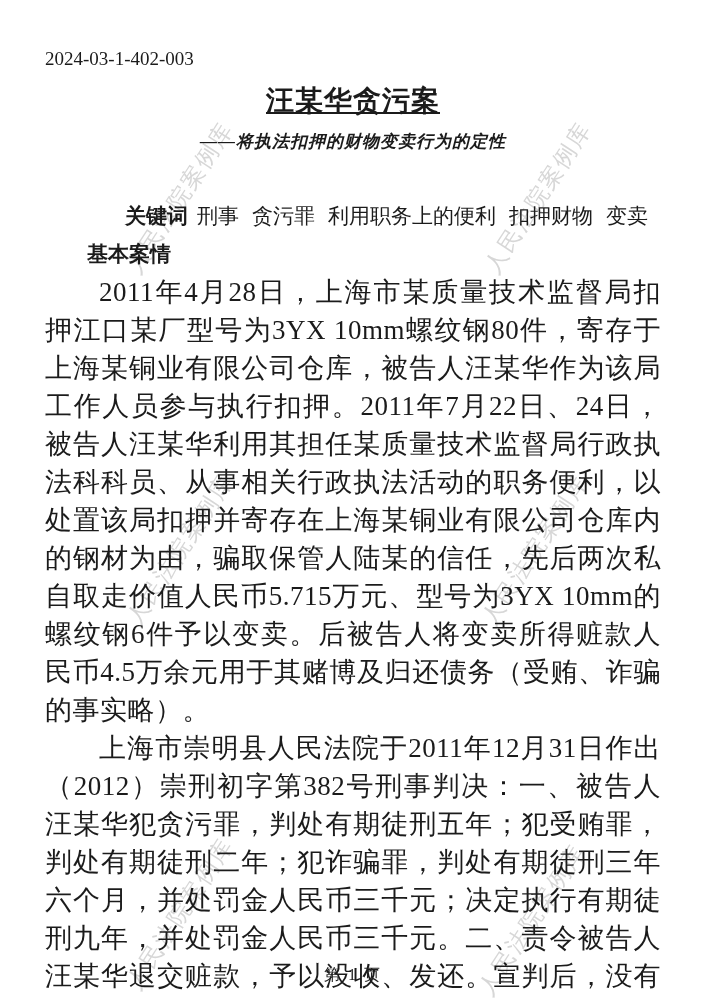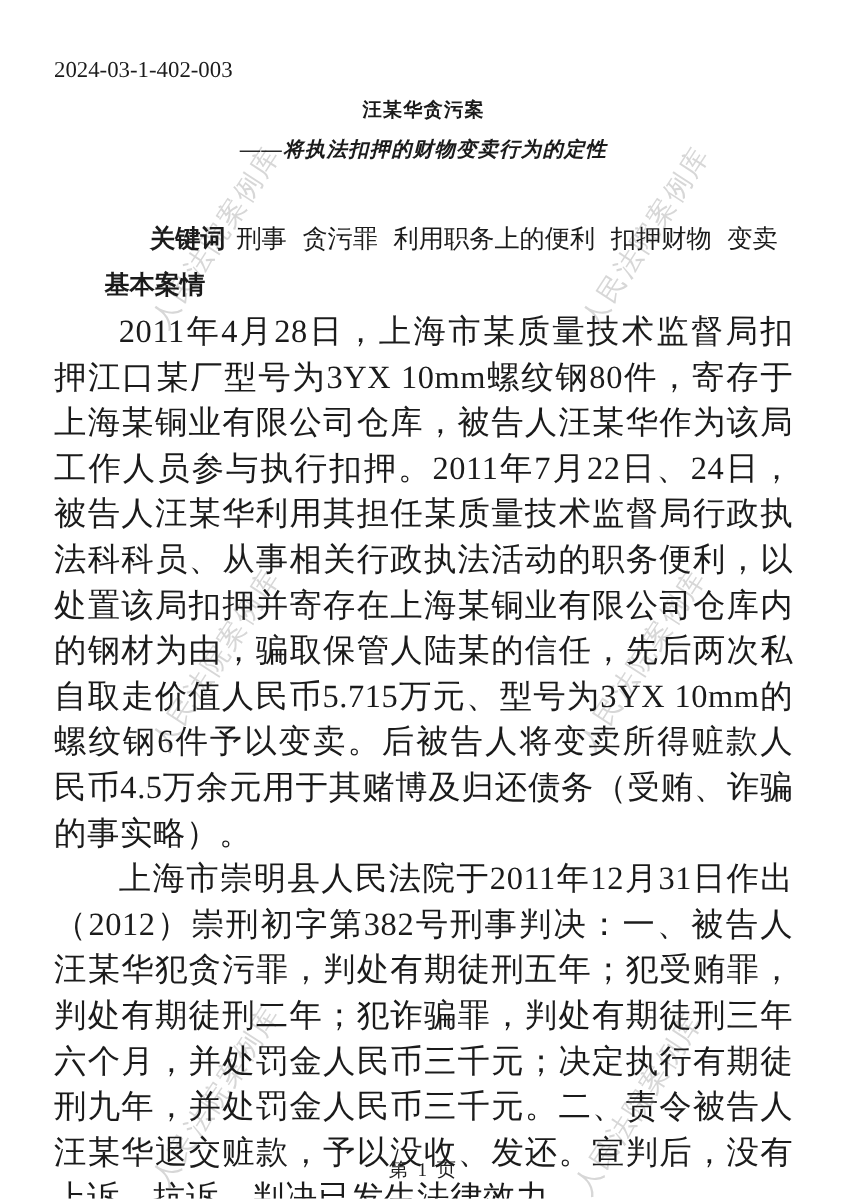--- a/index.html
+++ b/index.html
@@ -47,23 +47,24 @@
     padding: 48px 45px 16px 45px;
     z-index: 1;
   }
   .doc-number {
     font-size: 19px;
     line-height: 22px;
   }
   .case-title {
     margin-top: 12px;
     text-align: center;
-    font-size: 16px;
+    font-size: 28px;
     font-weight: bold;
     letter-spacing: 1px;
+    text-decoration: underline;
   }
   .case-subtitle {
     margin-top: 10px;
     text-align: center;
     font-size: 17px;
     font-weight: bold;
     font-style: italic;
     letter-spacing: 1px;
   }
   .keywords {

